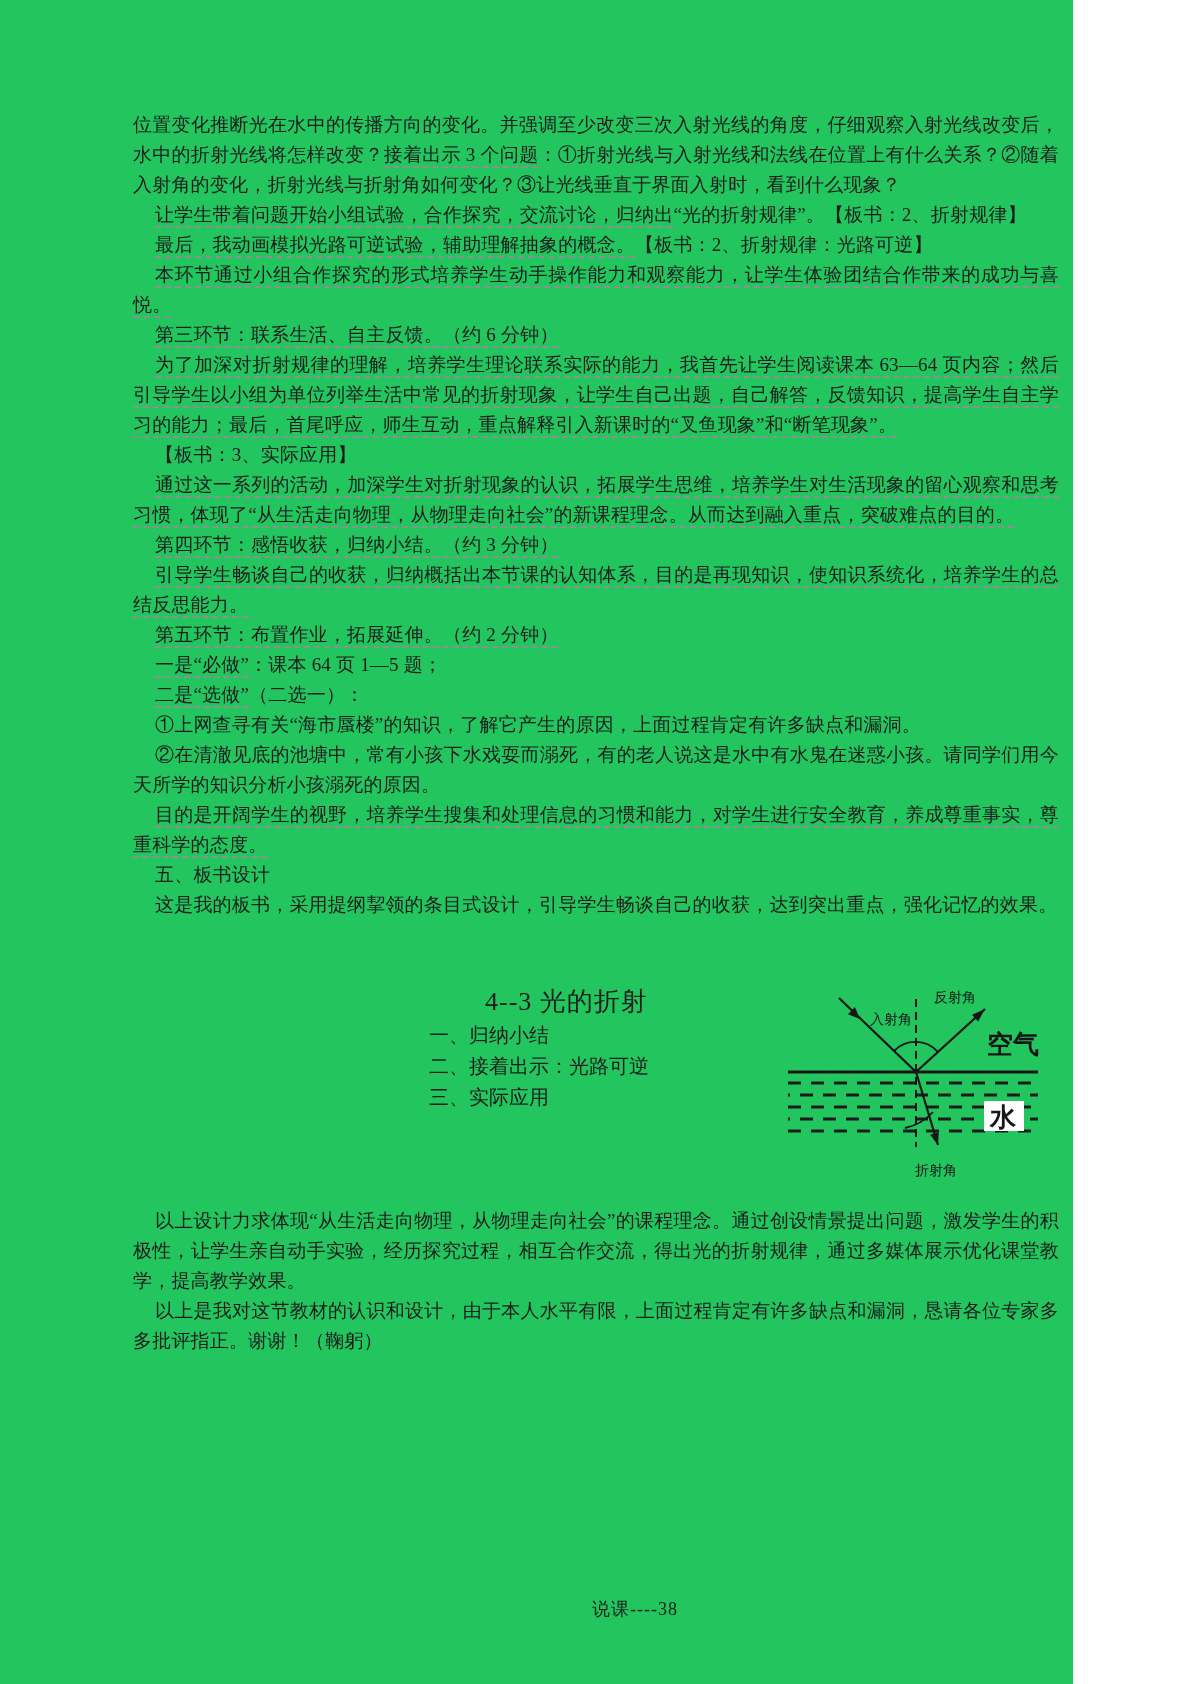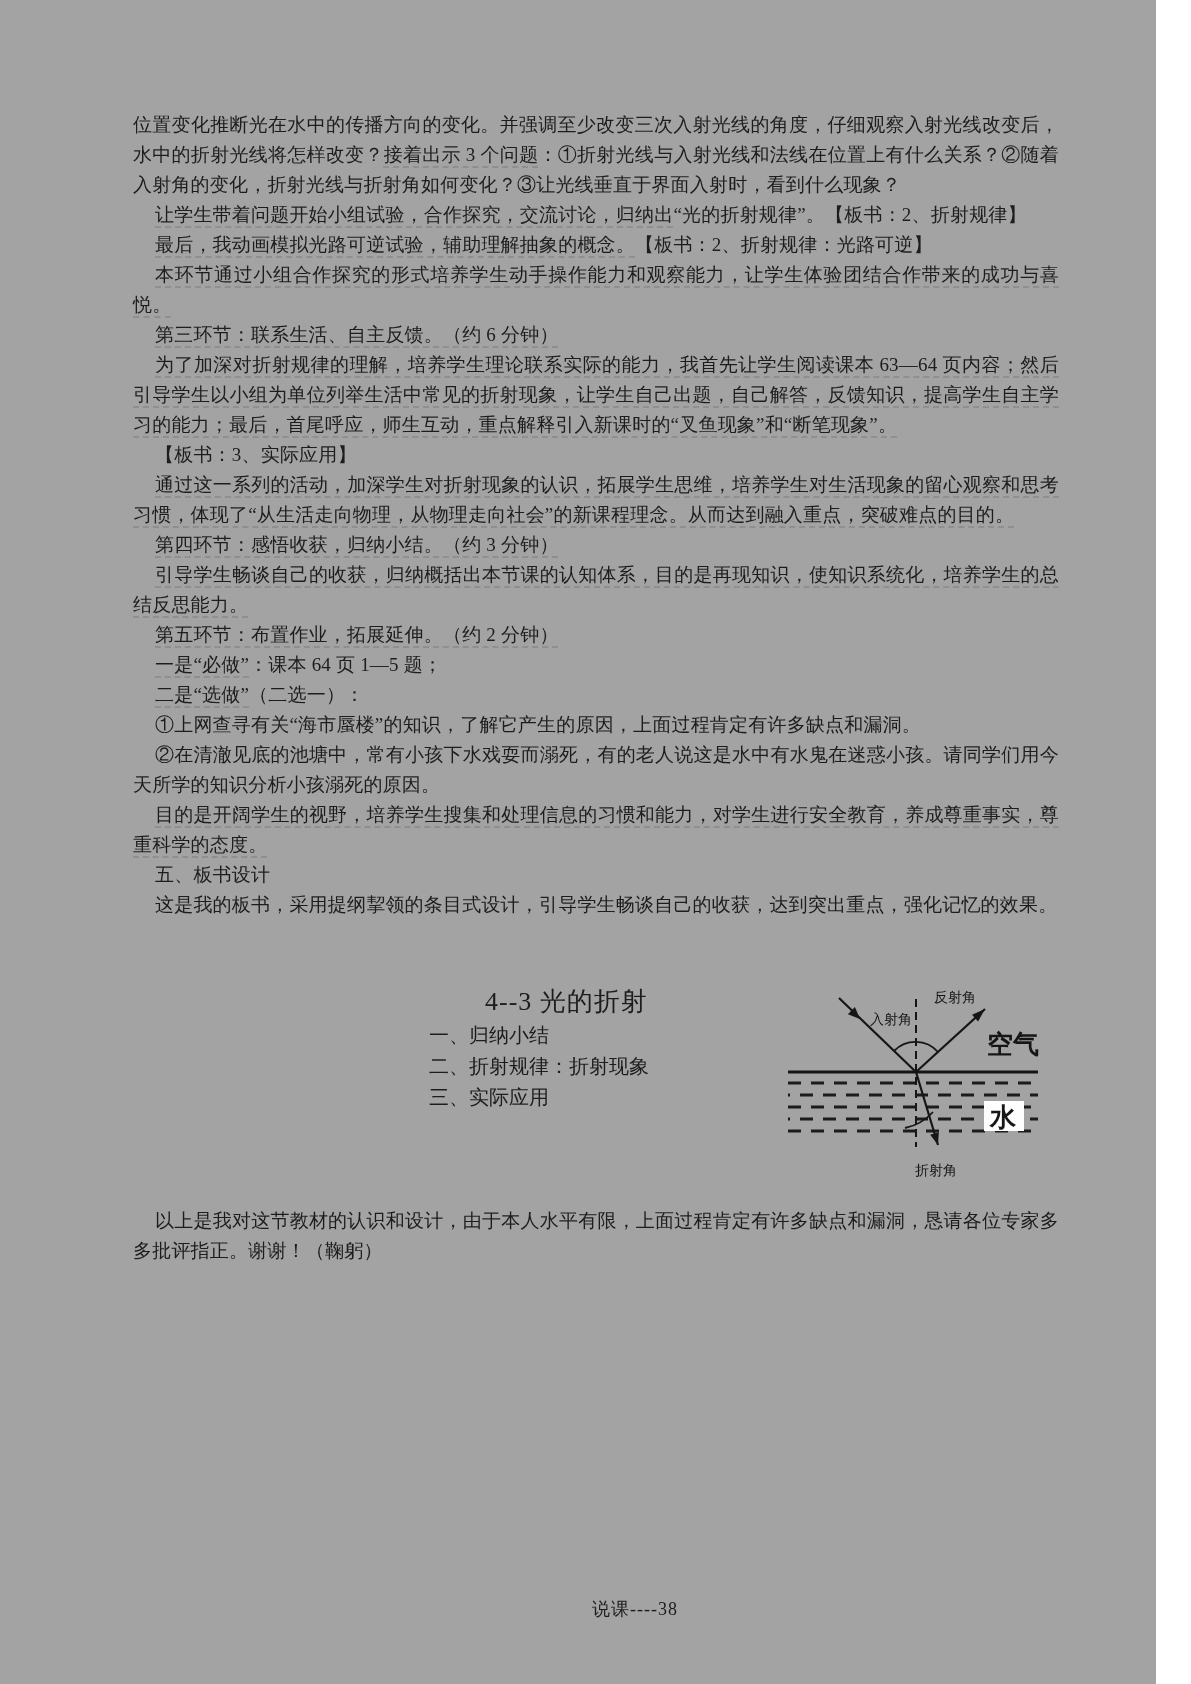--- a/index.html
+++ b/index.html
@@ -1,20 +1,20 @@
 <!DOCTYPE html>
 <html><head>
 <meta charset="utf-8">
 <style>
   * { margin:0; padding:0; box-sizing:border-box; }
   html,body { background:#ffffff; }
   body { font-family:"Liberation Serif","DejaVu Serif",serif; }
   .page {
-    position:relative; width:1156px; height:1684px;
-    background:#a3a3a3; color:#1d1d1d; overflow:hidden;
+    position:relative; width:1073px; height:1684px;
+    background:#22c55e; color:#1d1d1d; overflow:hidden;
   }
   .content {
     position:absolute; left:133px; width:926px;
     font-size:19px; line-height:30px; text-align:justify;
     letter-spacing:0.2px;
   }
   #top-paragraphs { top:110px; }
   #bottom-paragraphs { top:1206px; }
   .para { text-align:justify; }
   .para.indent { text-indent:22px; }
@@ -58,21 +58,21 @@
       <p class="para indent"><span>②在清澈见底的池塘中，常有小孩下水戏耍而溺死，有的老人说这是水中有水鬼在迷惑小孩。请同学们用今天所学的知识分析小孩溺死的原因。</span></p>
       <p class="para indent"><span class="u">目的是开阔学生的视野，培养学生搜集和处理信息的习惯和能力，对学生进行安全教育，养成尊重事实，尊重科学的态度。</span></p>
       <p class="para indent"><span>五、板书设计</span></p>
       <p class="para indent"><span>这是我的板书，采用提纲挈领的条目式设计，引导学生畅谈自己的收获，达到突出重点，强化记忆的效果。</span></p>
     </div>
 
   <div class="board">
     <div class="board-title">4--3 光的折射</div>
     <div class="board-items" id="board-items">
         <div class="board-item">一、归纳小结</div>
-        <div class="board-item">二、折射规律：折射现象</div>
+        <div class="board-item">二、接着出示：光路可逆</div>
         <div class="board-item">三、实际应用</div>
       </div>
 
     <svg class="diagram" width="270" height="195" viewBox="0 0 270 195" xmlns="http://www.w3.org/2000/svg">
 
       <g stroke="#1c1c1c" stroke-width="3">
         <line x1="13" y1="98" x2="263" y2="98" stroke-dasharray="13 10"></line>
         <line x1="13" y1="110" x2="263" y2="110" stroke-dasharray="13 10" stroke-dashoffset="11"></line>
         <line x1="13" y1="122" x2="263" y2="122" stroke-dasharray="13 10"></line>
         <line x1="13" y1="134" x2="263" y2="134" stroke-dasharray="13 10" stroke-dashoffset="11"></line>
@@ -98,18 +98,19 @@
       <text class="small-label" x="180" y="17" text-anchor="middle">反射角</text>
       <text class="small-label" x="137" y="39" text-anchor="end" font-size="15">入射角</text>
       <text class="medium-label" x="212" y="68" text-anchor="start">空气</text>
       <rect x="209" y="116" width="40" height="30" fill="#fefefe"></rect>
       <text class="medium-label" x="215" y="141" text-anchor="start">水</text>
       <text class="small-label" x="161" y="190" text-anchor="middle">折射角</text>
     </svg>
   </div>
 
   <div class="content" id="bottom-paragraphs">
+      <p class="para indent"><span>以上设计力求体现“从生活走向物理，从物理走向社会”的课程理念。通过创设情景提出问题，激发学生的积极性，让学生亲自动手实验，经历探究过程，相互合作交流，得出光的折射规律，通过多媒体展示优化课堂教学，提高教学效果。</span></p>
       <p class="para indent"><span>以上是我对这节教材的认识和设计，由于本人水平有限，上面过程肯定有许多缺点和漏洞，恳请各位专家多多批评指正。谢谢！（鞠躬）</span></p>
     </div>
 
   <div class="footer">说课----38</div>
 
 </div>
 
 </body></html>

